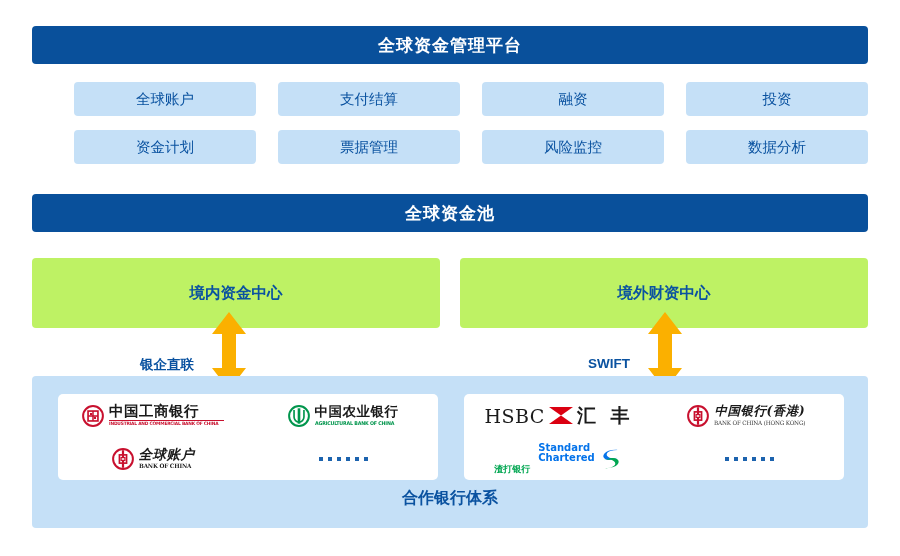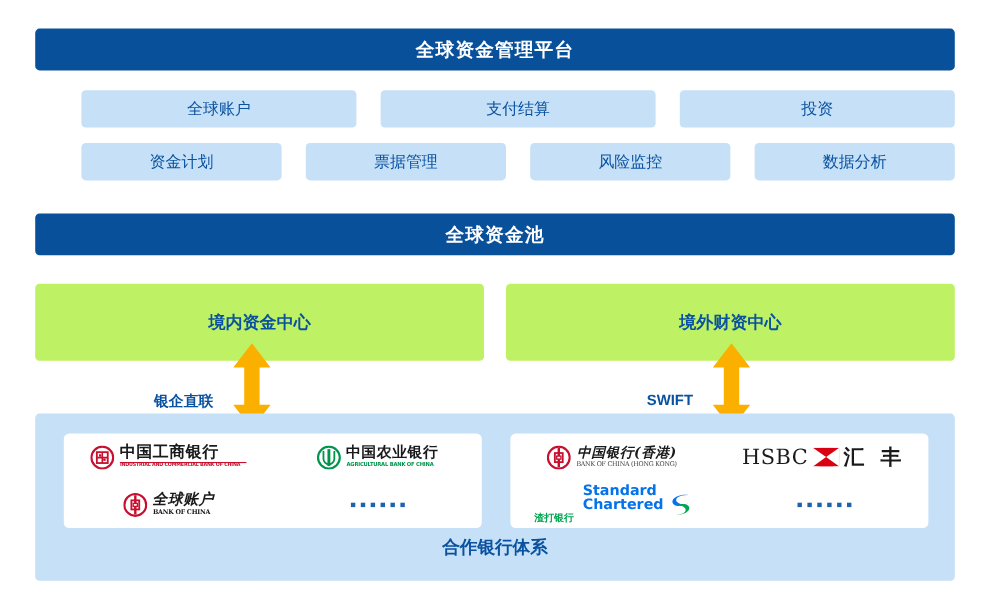--- a/index.html
+++ b/index.html
@@ -94,21 +94,21 @@
   .boc .cn-name{font-size:13.5px;color:#1a1a1a;font-family:"DejaVu Serif",serif;font-style:italic;}
   .boc .en-name{font-size:6px;color:#1a1a1a;font-weight:bold;margin-top:2px;font-family:"DejaVu Serif",serif;}
 
   .bochk .cn-name{font-size:12.5px;color:#1a1a1a;font-family:"DejaVu Serif",serif;font-style:italic;}
   .bochk .en-name{font-size:6px;color:#3a3a3a;margin-top:2px;font-family:"DejaVu Serif",serif;}
 
   .hsbc-word{font-family:"DejaVu Serif",serif;font-size:19px;color:#1a1a1a;letter-spacing:.5px;}
   .hsbc-cn{font-family:"DejaVu Sans",sans-serif;font-size:19px;color:#1a1a1a;font-weight:bold;letter-spacing:4px;}
 
   .sc-txt{display:flex;flex-direction:column;line-height:1.05;align-items:flex-start;}
-  .sc-l1,.sc-l2{font-size:13px;font-weight:bold;color:#0473EA;font-family:"DejaVu Sans",sans-serif;padding-left:44px;}
+  .sc-l1,.sc-l2{font-size:10px;font-weight:bold;color:#0473EA;font-family:"DejaVu Sans",sans-serif;padding-left:44px;}
   .sc-l3{font-size:9px;font-weight:bold;color:#00A651;font-family:"DejaVu Sans",sans-serif;margin-top:1px;}
 
   .dots{display:flex;gap:5px;}
   .dots i{display:block;width:4px;height:4px;background:#1C63AE;}
 </style>
 </head>
 <body>
 
 <div class="page">
 
@@ -116,20 +116,23 @@
     <span>全球资金管理平台</span>
   </div>
 
   <div class="modules">
     <div class="mod-row">
       <div class="mod-btn">
         <span>全球账户</span>
       </div>
       <div class="mod-btn">
         <span>支付结算</span>
+      </div>
+      <div class="mod-btn">
+        <span>融资</span>
       </div>
       <div class="mod-btn">
         <span>投资</span>
       </div>
     </div>
     <div class="mod-row">
       <div class="mod-btn">
         <span>资金计划</span>
       </div>
       <div class="mod-btn">
@@ -224,50 +227,50 @@
               <i></i>
               <i></i>
           </div>
         </div>
 
       </div>
     </div>
 
     <div class="bank-card" id="overseas-banks">
       <div class="bank-grid">
-
-        <div class="bank-cell">
-          <div class="logo bochk">
-            <svg width="22" height="22" viewBox="0 0 40 40">
-              <circle cx="20" cy="20" r="18" fill="none" stroke="#C8102E" stroke-width="3.6"></circle>
-              <rect x="13.5" y="12.5" width="13" height="15" fill="none" stroke="#C8102E" stroke-width="3"></rect>
-              <rect x="18" y="4" width="4" height="32" fill="#C8102E"></rect>
-              <rect x="16.5" y="17.5" width="7" height="5" fill="#ffffff" stroke="#C8102E" stroke-width="2.2"></rect>
-            </svg>
-            <div class="logo-txt">
-              <span class="cn-name">中国银行(香港)</span>
-              <span class="en-name">BANK OF CHINA (HONG KONG)</span>
-            </div>
-          </div>
-        </div>
 
         <div class="bank-cell">
           <div class="logo" style="gap:4px;">
             <span class="hsbc-word">HSBC</span>
             <svg width="24" height="17" viewBox="0 0 48 34">
               <rect x="0" y="0" width="48" height="34" fill="#DB0011"></rect>
               <polygon points="0,17 12,0 36,0 48,17 36,34 12,34" fill="#DB0011"></polygon>
               <polygon points="24,17 48,0 48,34" fill="#ffffff"></polygon>
               <polygon points="24,17 0,0 0,34" fill="#ffffff"></polygon>
             </svg>
             <span class="hsbc-cn">汇 丰</span>
           </div>
         </div>
 
         <div class="bank-cell">
+          <div class="logo bochk">
+            <svg width="22" height="22" viewBox="0 0 40 40">
+              <circle cx="20" cy="20" r="18" fill="none" stroke="#C8102E" stroke-width="3.6"></circle>
+              <rect x="13.5" y="12.5" width="13" height="15" fill="none" stroke="#C8102E" stroke-width="3"></rect>
+              <rect x="18" y="4" width="4" height="32" fill="#C8102E"></rect>
+              <rect x="16.5" y="17.5" width="7" height="5" fill="#ffffff" stroke="#C8102E" stroke-width="2.2"></rect>
+            </svg>
+            <div class="logo-txt">
+              <span class="cn-name">中国银行(香港)</span>
+              <span class="en-name">BANK OF CHINA (HONG KONG)</span>
+            </div>
+          </div>
+        </div>
+
+        <div class="bank-cell">
           <div class="logo" style="gap:3px;">
             <div class="sc-txt">
               <span class="sc-l1">Standard</span>
               <span class="sc-l2">Chartered</span>
               <span class="sc-l3">渣打银行</span>
             </div>
             <svg width="26" height="26" viewBox="0 0 40 40">
               <path d="M30 6 C14 6 10 13 16 17 C22 21 30 18 30 18 C30 18 18 24 11 20 C4 16 10 5 30 6 Z" fill="#0473EA"></path>
               <path d="M10 34 C26 34 30 27 24 23 C18 19 10 22 10 22 C10 22 22 16 29 20 C36 24 30 35 10 34 Z" fill="#00A651"></path>
             </svg>

